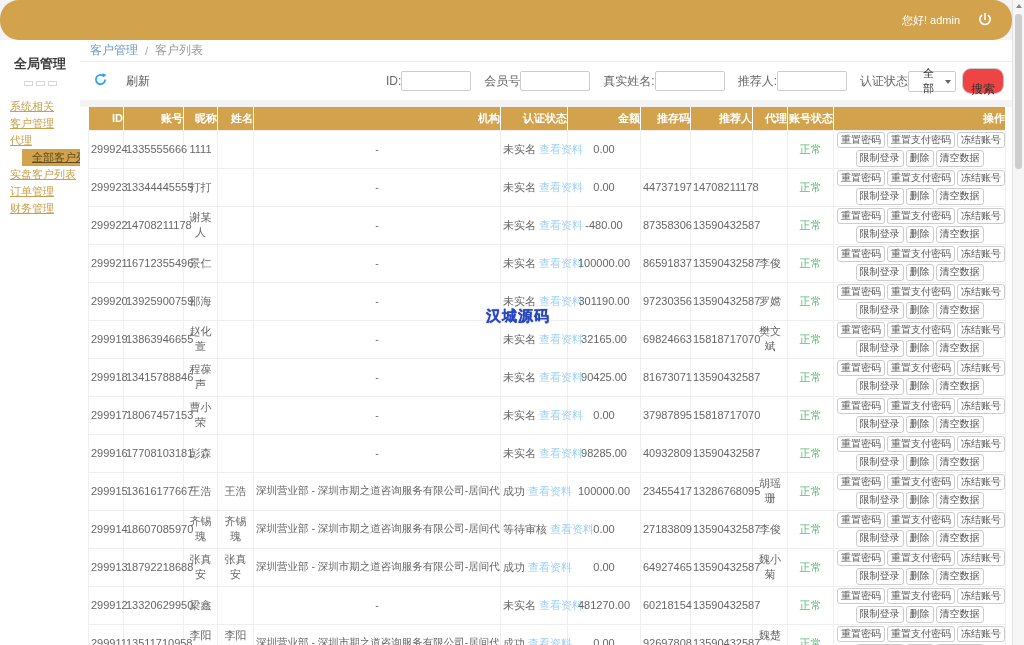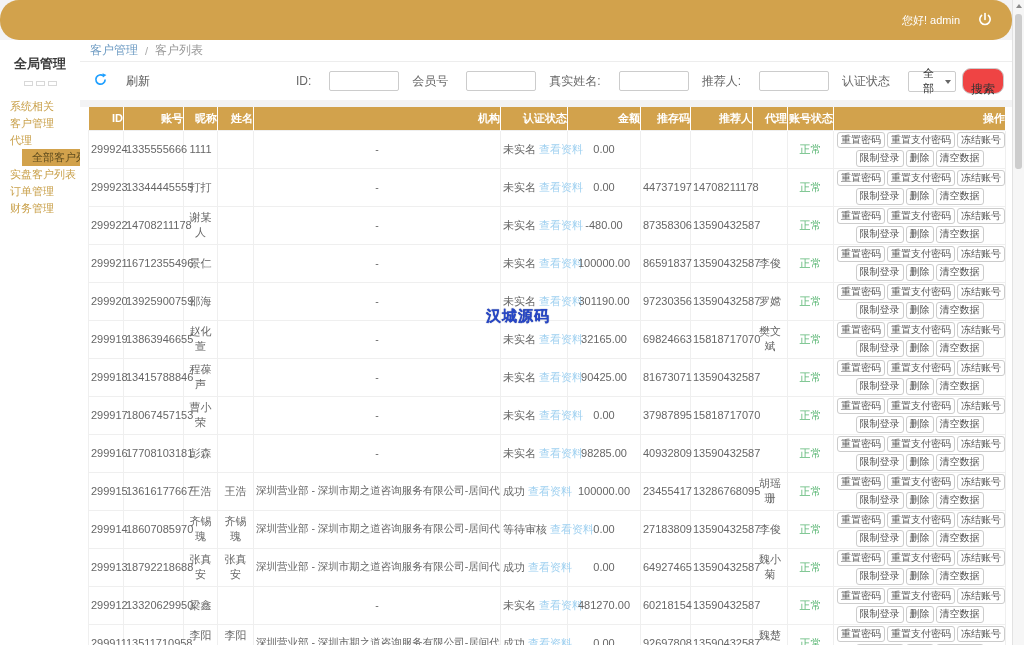--- a/index.html
+++ b/index.html
@@ -8,35 +8,35 @@
   .topbar { position:absolute; left:0; top:0; width:1012px; height:40px; background:#d2a24c; z-index:5;border-radius:19px; }
   .topbar-right { position:absolute; right:18px; top:0; height:40px; display:flex; align-items:center; gap:16px; }
   .greeting { color:#fff; font-size:11px; }
   .power-btn { width:18px; height:18px; cursor:pointer; display:flex; align-items:center; justify-content:center; }
 
   .sidebar { position:absolute; left:0; top:40px; width:80px; bottom:0; background:#fff; z-index:4; }
   .sidebar-title { text-align:center; font-size:13px; font-weight:bold; color:#3a3a3a; padding:15px 0 8px; }
   .ornament { display:flex; justify-content:center; gap:3px; padding-bottom:12px; }
   .ornament i { width:9px; height:5px; border:1px solid #d8d8d8; display:block; }
   .menu-item { height:17px; line-height:17px; padding-left:10px; font-size:11px; color:#c9a04a;
-    cursor:pointer; white-space:nowrap; overflow:hidden; }
+    cursor:pointer; white-space:nowrap; overflow:hidden;text-decoration:underline; }
   .menu-item.active { background:#d2a24c; color:#5f4c1e;margin-left:22px; }
 
   .main { position:absolute; left:80px; top:40px; width:932px; bottom:0; overflow:hidden; }
   .breadcrumb-bar { height:22px; background:#fff; border-bottom:1px solid #ededed; display:flex;
     align-items:center; padding-left:10px; font-size:12px; }
   .crumb-link { color:#6d9bc3; cursor:pointer; }
   .crumb-sep { color:#aaa; margin:0 7px; font-size:11px; }
   .crumb-current { color:#999; }
 
   .toolbar { height:38px; background:#fff; display:flex; align-items:center; padding:0 8px; }
   .refresh { display:flex; align-items:flex-end; gap:19px; cursor:pointer; margin-left:6px; }
   .refresh-label { font-size:12px; color:#555; }
   .filters { margin-left:auto; display:flex; align-items:center; gap:5px; font-size:12px; color:#666; }
-  .filter-group { display:flex; align-items:center; gap:18px; margin-left:8px; }
+  .filter-group { display:flex; align-items:center; gap:0; margin-left:8px; }
   .filter-input { width:70px; height:20px; border:1px solid #ccc; border-radius:2px; font-size:11px; padding:0 3px; outline:none; }
   .fake-select { width:48px; height:21px; border:1px solid #ccc; border-radius:2px; background:#fff;
     display:flex; align-items:center; font-size:11px; color:#333; padding:0 14px; cursor:pointer; position:relative; }
   .fake-select .chev { position:absolute; right:4px; top:8px; width:0; height:0;
     border-left:3.5px solid transparent; border-right:3.5px solid transparent; border-top:4px solid #666; }
   .search-btn { height:22px; border:1px solid #ccc; border-radius:9px; background:#ef4444; color:#333;
     font-size:12px; padding:12px 8px; margin-left:6px; cursor:pointer; }
 
   .gap { height:7px; background:#f3f3f4; }
   .table-panel { background:#fff; min-height:520px; }

